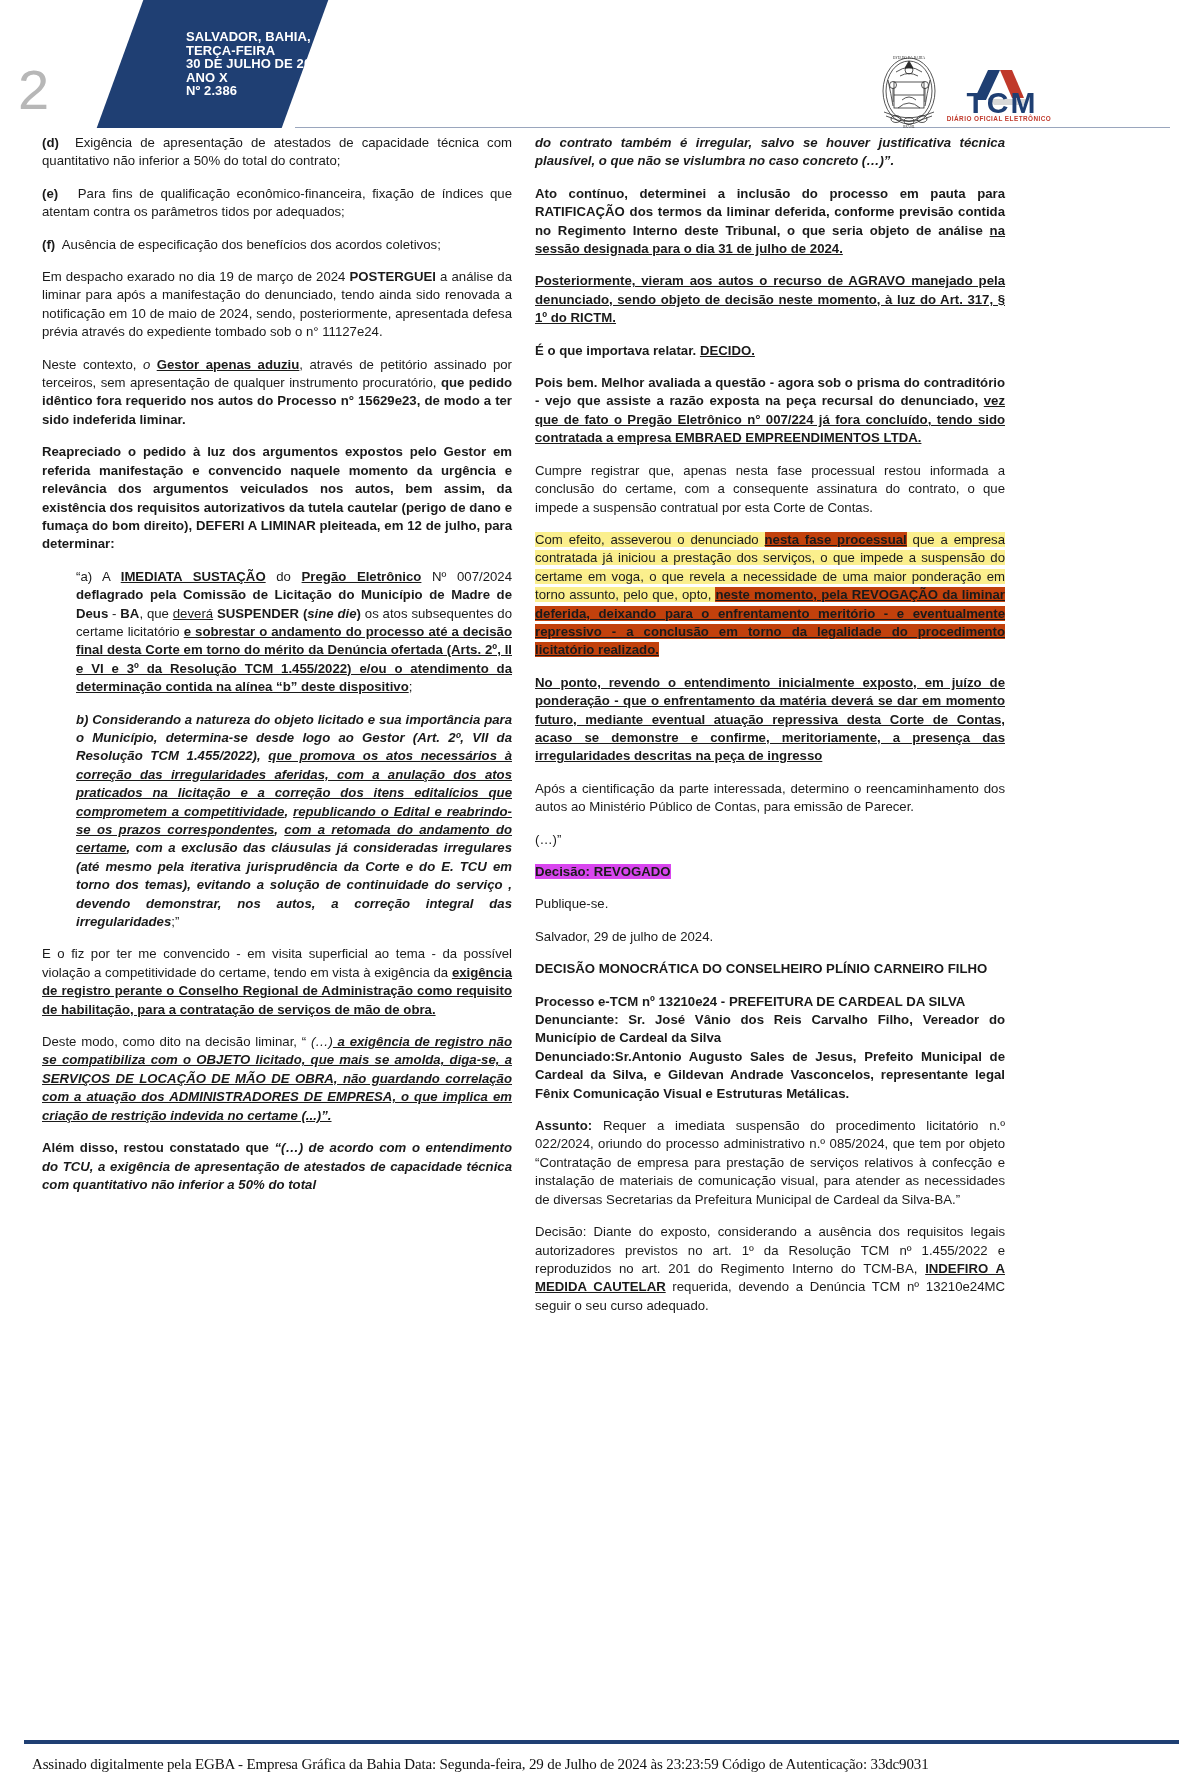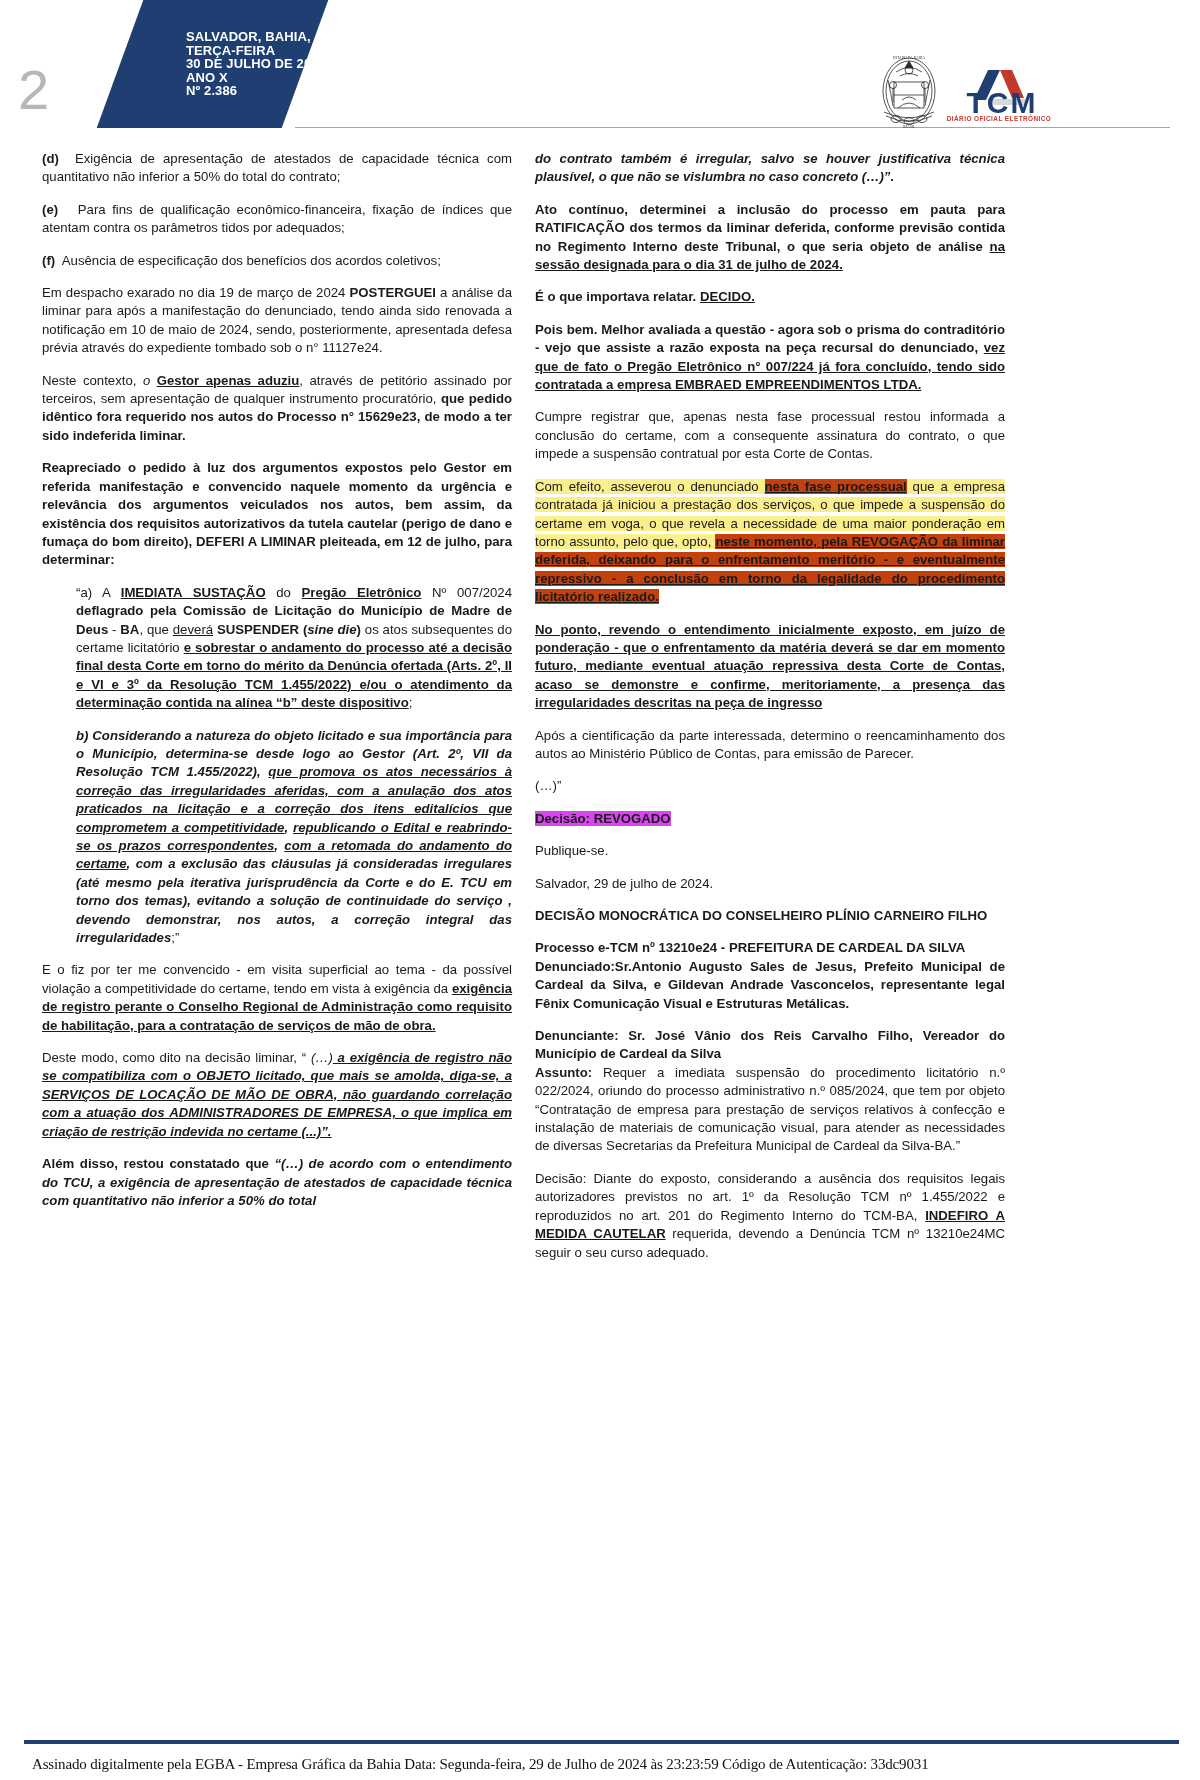--- a/index.html
+++ b/index.html
@@ -103,21 +103,21 @@
     font-size: 6.4px;
     font-weight: 600;
     color: #c0392b;
     letter-spacing: 0.45px;
   }
 
   
   #content {
     position: absolute;
     left: 0;
-    top: 150px;
+    top: 134px;
     width: 1200px;
     height: 1520px;
   }
   .col {
     position: absolute;
     top: 0;
     width: 470px;
     font-size: 13.2px;
     line-height: 18.4px;
     text-align: justify;
@@ -262,20 +262,21 @@
     <p class="par"><span class="b">Além disso, restou constatado que </span><span class="bi">“(…) de acordo com o entendimento do TCU, a exigência de apresentação de atestados de capacidade técnica com quantitativo não inferior a 50% do total</span></p>
 
   </div>
 
   <div class="col" id="col-right">
 
     <p class="par bi">do contrato também é irregular, salvo se houver justificativa técnica plausível, o que não se vislumbra no caso concreto (…)”.</p>
 
     <p class="par"><span class="b">Ato contínuo, determinei a inclusão do processo em pauta para RATIFICAÇÃO dos termos da liminar deferida, conforme previsão contida no Regimento Interno deste Tribunal, o que seria objeto de análise </span><span class="bu">na sessão designada para o dia 31 de julho de 2024.</span></p>
 
+    <p class="par bu">Posteriormente, vieram aos autos o recurso de AGRAVO manejado pela denunciado, sendo objeto de decisão neste momento, à luz do Art. 317, § 1º do RICTM.</p>
 
     <p class="par"><span class="b">É o que importava relatar. </span><span class="bu">DECIDO.</span></p>
 
     <p class="par"><span class="b">Pois bem. Melhor avaliada a questão - agora sob o prisma do contraditório - vejo que assiste a razão exposta na peça recursal do denunciado, </span><span class="bu">vez que de fato o Pregão Eletrônico n° 007/224 já fora concluído, tendo sido contratada a empresa EMBRAED EMPREENDIMENTOS LTDA.</span></p>
 
     <p class="par">Cumpre registrar que, apenas nesta fase processual restou informada a conclusão do certame, com a consequente assinatura do contrato, o que impede a suspensão contratual por esta Corte de Contas.</p>
 
     <p class="par"><span class="hl">Com efeito, asseverou o denunciado </span><span class="hl-bu">nesta fase processual</span><span class="hl"> que a empresa contratada já iniciou a prestação dos serviços, o que impede a suspensão do certame em voga, o que revela a necessidade de uma maior ponderação em torno assunto, pelo que, opto, </span><span class="hl-bu">neste momento, pela REVOGAÇÃO da liminar deferida, deixando para o enfrentamento meritório - e eventualmente repressivo - a conclusão em torno da legalidade do procedimento licitatório realizado.</span></p>
 
     <p class="par bu">No ponto, revendo o entendimento inicialmente exposto, em juízo de ponderação - que o enfrentamento da matéria deverá se dar em momento futuro, mediante eventual atuação repressiva desta Corte de Contas, acaso se demonstre e confirme, meritoriamente, a presença das irregularidades descritas na peça de ingresso</p>
@@ -286,22 +287,22 @@
 
     <p class="par"><span class="hl-b">Decisão: REVOGADO</span></p>
 
     <p class="par">Publique-se.</p>
 
     <p class="par">Salvador, 29 de julho de 2024.</p>
 
     <p class="par para-bold">DECISÃO MONOCRÁTICA DO CONSELHEIRO PLÍNIO CARNEIRO FILHO</p>
 
     <p class="par nogap para-bold">Processo e-TCM nº 13210e24 - PREFEITURA DE CARDEAL DA SILVA</p>
+    <p class="par nogap para-bold">Denunciante: Sr. José Vânio dos Reis Carvalho Filho, Vereador do Município de Cardeal da Silva</p>
     <p class="par para-bold">Denunciado:Sr.Antonio Augusto Sales de Jesus, Prefeito Municipal de Cardeal da Silva, e Gildevan Andrade Vasconcelos, representante legal Fênix Comunicação Visual e Estruturas Metálicas.</p>
-    <p class="par nogap para-bold">Denunciante: Sr. José Vânio dos Reis Carvalho Filho, Vereador do Município de Cardeal da Silva</p>
 
     <p class="par"><span class="b">Assunto:</span><span> Requer a imediata suspensão do procedimento licitatório n.º 022/2024, oriundo do processo administrativo n.º 085/2024, que tem por objeto “Contratação de empresa para prestação de serviços relativos à confecção e instalação de materiais de comunicação visual, para atender as necessidades de diversas Secretarias da Prefeitura Municipal de Cardeal da Silva-BA.”</span></p>
 
     <p class="par"><span>Decisão: Diante do exposto, considerando a ausência dos requisitos legais autorizadores previstos no art. 1º da Resolução TCM nº 1.455/2022 e reproduzidos no art. 201 do Regimento Interno do TCM-BA, </span><span class="bu">INDEFIRO A MEDIDA CAUTELAR</span><span> requerida, devendo a Denúncia TCM nº 13210e24MC seguir o seu curso adequado.</span></p>
 
   </div>
 </div>
 
 <div id="footer-rule"></div>
 <div id="footer-text">Assinado digitalmente pela EGBA - Empresa Gráfica da Bahia Data: Segunda-feira, 29 de Julho de 2024 às 23:23:59 Código de Autenticação: 33dc9031</div>

